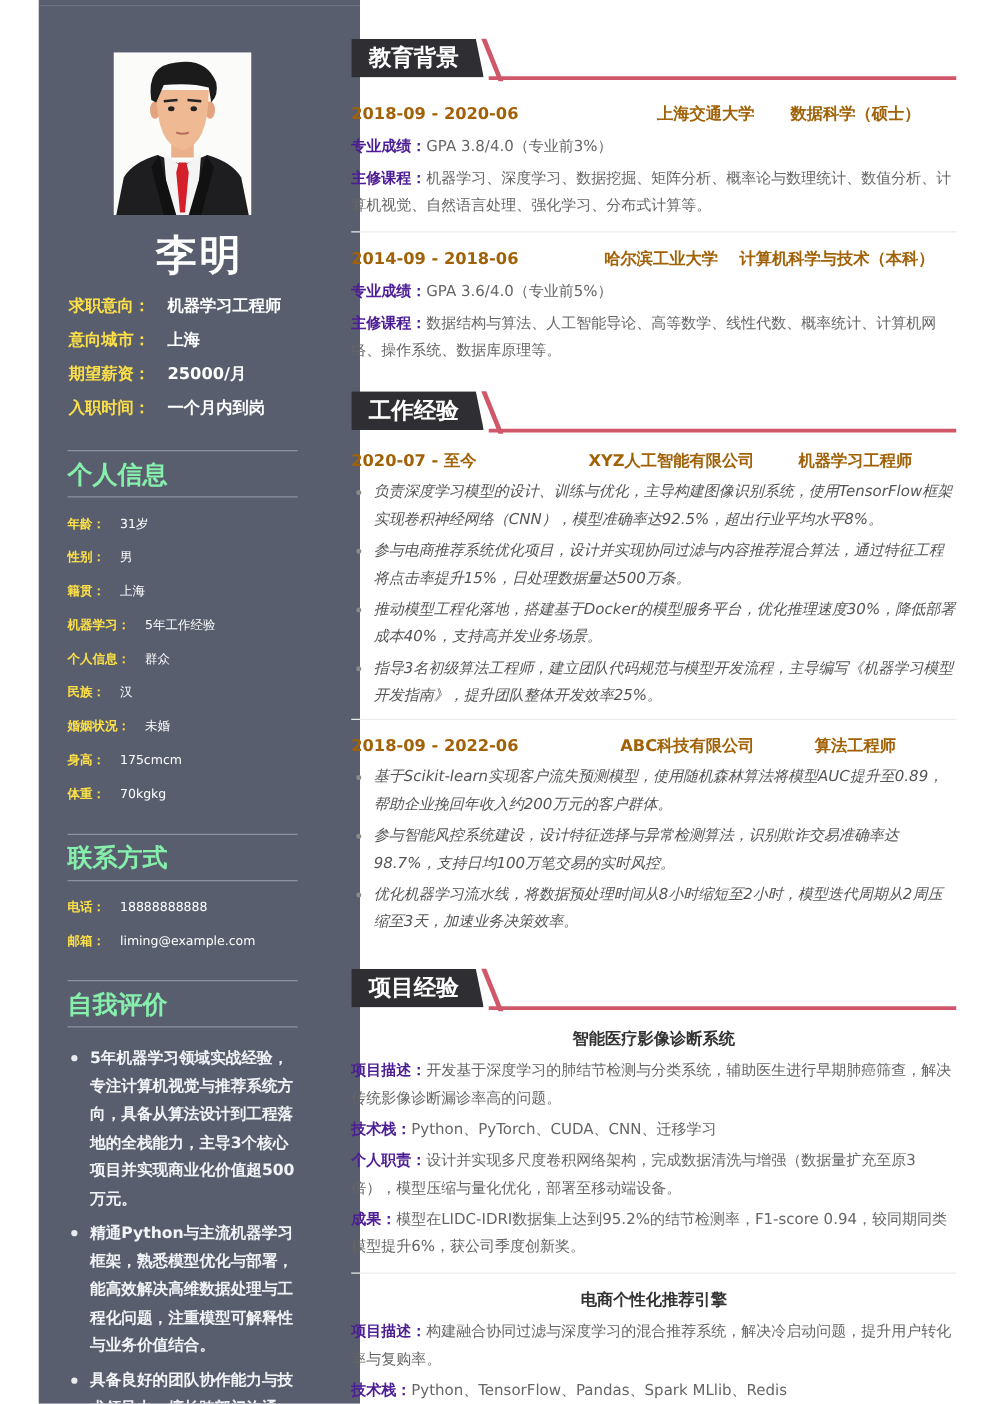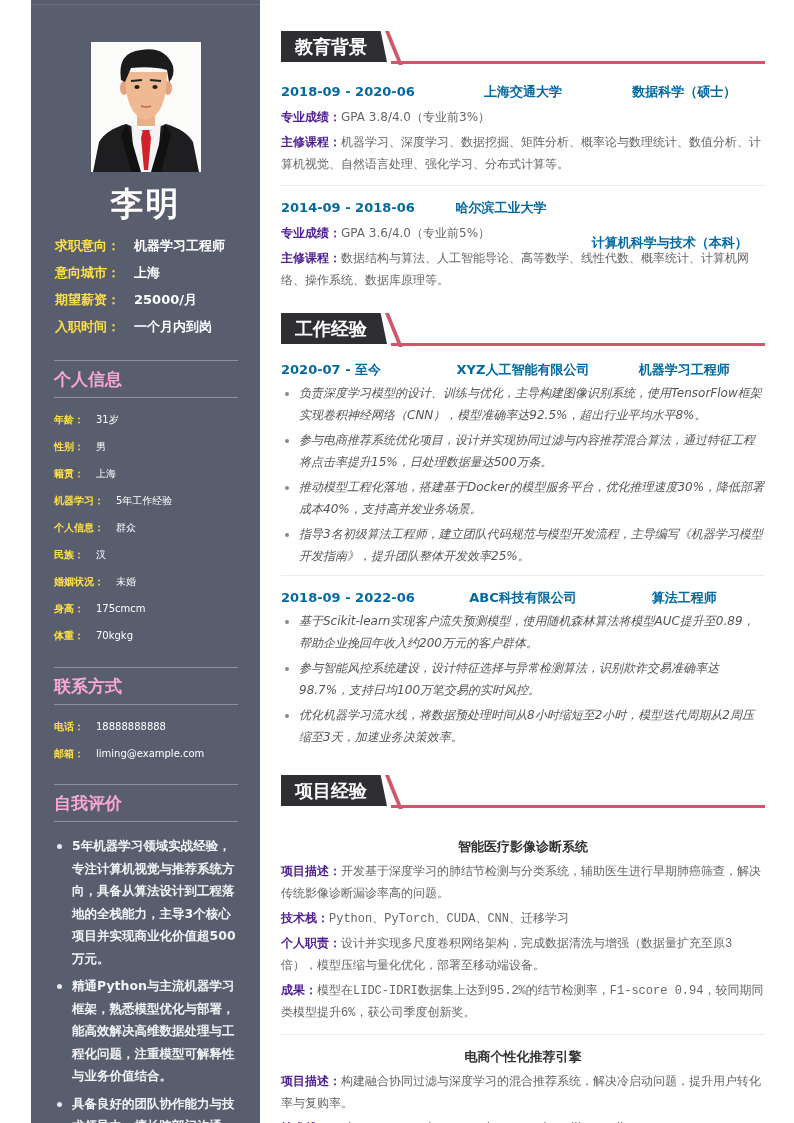--- a/index.html
+++ b/index.html
@@ -3,40 +3,40 @@
 <meta charset="utf-8">
 <style>
   * { margin: 0; padding: 0; box-sizing: border-box; }
   html, body { width: 794px; height: 1123px; overflow: hidden; background: #ffffff; }
   body { font-family: "DejaVu Sans", "Liberation Sans", sans-serif; color: #333; position: relative; }
 
   .page { position: absolute; left: 0; top: 0; width: 794px; height: 1123px; background: #fff; }
 
   
   .sidebar {
-    position: absolute; left: 31px; top: 0; width: 229px; height: 1123px;
+    position: absolute; left: 31px; top: 0; width: 257px; height: 1123px;
     background: #585e6e; color: #f1f2f5; overflow: hidden;
   }
   .sidebar-topline { position: absolute; left: 0; top: 4px; width: 100%; height: 1px; background: #6c7282; }
   .photo {
     position: absolute; left: 60px; top: 42px; width: 110px; height: 130px;
     background: #fbfbfa; overflow: hidden;
   }
   .name {
     position: absolute; left: 0; top: 182px; width: 100%; text-align: center;
     font-size: 33px; font-weight: bold; color: #ffffff; letter-spacing: 2px;
   }
   .intent { position: absolute; left: 24px; top: 236px; width: 190px; }
   .kv { display: flex; font-size: 13px; font-weight: bold; height: 27px; line-height: 20px; }
   .kv .k { color: #fde047; white-space: nowrap; }
   .kv .v { color: #ffffff; margin-left: 14px; white-space: nowrap; }
 
   .sb-section { position: absolute; left: 23px; width: 184px; }
   .sb-rule { height: 1px; background: #8c92a0; width: 184px; }
-  .sb-title { font-size: 17px; font-weight: bold; color: #f9a8d4; padding: 7px 0 7px 0; height: 36px; line-height: 22px; }
+  .sb-title { font-size: 20px; font-weight: bold; color: #86efac; padding: 7px 0 7px 0; height: 36px; line-height: 22px; }
   .sb-list { padding-top: 12px; }
   .sb-list .kv { font-size: 10px; height: 27px; }
   .sb-list .kv .k { font-weight: bold; }
   .sb-list .kv .v { font-weight: normal; margin-left: 12px; }
 
   .eval-list { list-style: none; padding-top: 13px; }
   .eval-list li {
     position: relative; padding-left: 18px; font-size: 12.5px; font-weight: bold;
     line-height: 22.5px; color: #f2f3f6; margin-bottom: 5px;
   }
@@ -55,23 +55,23 @@
     clip-path: polygon(0 0, 94% 0, 100% 100%, 0 100%);
   }
   .sec-head .slash {
     position: absolute; left: 104px; top: 0; width: 4px; height: 34px;
     background: #d05769; transform: skewX(22deg); transform-origin: top left;
   }
   .sec-head .line {
     position: absolute; left: 110px; right: 0; top: 30px; height: 3px; background: #d05769;
   }
 
-  .entry-head { display: flex; justify-content: space-between; font-size: 13px; font-weight: bold; color: #0369a1; height: 22px; line-height: 22px; }
+  .entry-head { display: flex; justify-content: space-between; font-size: 13px; font-weight: bold; color: #a16207; height: 22px; line-height: 22px; }
   .entry-head span { flex: 1; }
-  .entry-head .mid { text-align: center; }
+  .entry-head .mid { text-align: right; }
   .entry-head .right { text-align: center; }
 
   .para { font-size: 12px; line-height: 22px; color: #666; }
   .para b { color: #4c1d95; font-weight: bold; }
   .para-gap { margin-top: 3px; }
 
   .divider { height: 1px; background: #ececec; margin: 10px 0 11px 0; }
 
   .bullets { list-style: none; margin-top: 2px; }
   .bullets li { position: relative; padding-left: 18px; font-size: 12px; line-height: 21.5px; color: #555; margin-bottom: 4px; font-style: italic; }
@@ -231,21 +231,21 @@
         <div class="para para-gap"><b>专业成绩：</b><span>GPA 3.8/4.0（专业前3%）</span></div>
         <div class="para para-gap"><b>主修课程：</b><span>机器学习、深度学习、数据挖掘、矩阵分析、概率论与数理统计、数值分析、计算机视觉、自然语言处理、强化学习、分布式计算等。</span></div>
       </div>
 
       <div class="divider"></div>
 
       <div>
         <div class="entry-head">
           <span>2014-09 - 2018-06</span>
           <span class="mid">哈尔滨工业大学</span>
-          <span class="right" style="flex:1.3;margin-top:35px;">计算机科学与技术（本科）</span>
+          <span class="right" style="flex:1.3;">计算机科学与技术（本科）</span>
         </div>
         <div class="para para-gap"><b>专业成绩：</b><span>GPA 3.6/4.0（专业前5%）</span></div>
         <div class="para para-gap"><b>主修课程：</b><span>数据结构与算法、人工智能导论、高等数学、线性代数、概率统计、计算机网络、操作系统、数据库原理等。</span></div>
       </div>
     </section>
 
     <section style="position:absolute; top:313px; left:0; width:484px;">
       <div class="sec-head">
         <div class="tab">工作经验</div>
         <div class="slash"></div>
@@ -282,21 +282,21 @@
       </div>
     </section>
 
     <section style="position:absolute; top:775px; left:0; width:484px;">
       <div class="sec-head">
         <div class="tab">项目经验</div>
         <div class="slash"></div>
         <div class="line"></div>
       </div>
 
-      <div style="margin-top:30px;font-family:Liberation Mono, monospace;">
+      <div style="margin-top:14px;">
         <div class="proj-title">智能医疗影像诊断系统</div>
         <div class="para"><b>项目描述：</b><span>开发基于深度学习的肺结节检测与分类系统，辅助医生进行早期肺癌筛查，解决传统影像诊断漏诊率高的问题。</span></div>
         <div class="para para-gap"><b>技术栈：</b><span>Python、PyTorch、CUDA、CNN、迁移学习</span></div>
         <div class="para para-gap"><b>个人职责：</b><span>设计并实现多尺度卷积网络架构，完成数据清洗与增强（数据量扩充至原3倍），模型压缩与量化优化，部署至移动端设备。</span></div>
         <div class="para para-gap"><b>成果：</b><span>模型在LIDC-IDRI数据集上达到95.2%的结节检测率，F1-score 0.94，较同期同类模型提升6%，获公司季度创新奖。</span></div>
       </div>
 
       <div class="divider"></div>
 
       <div>

